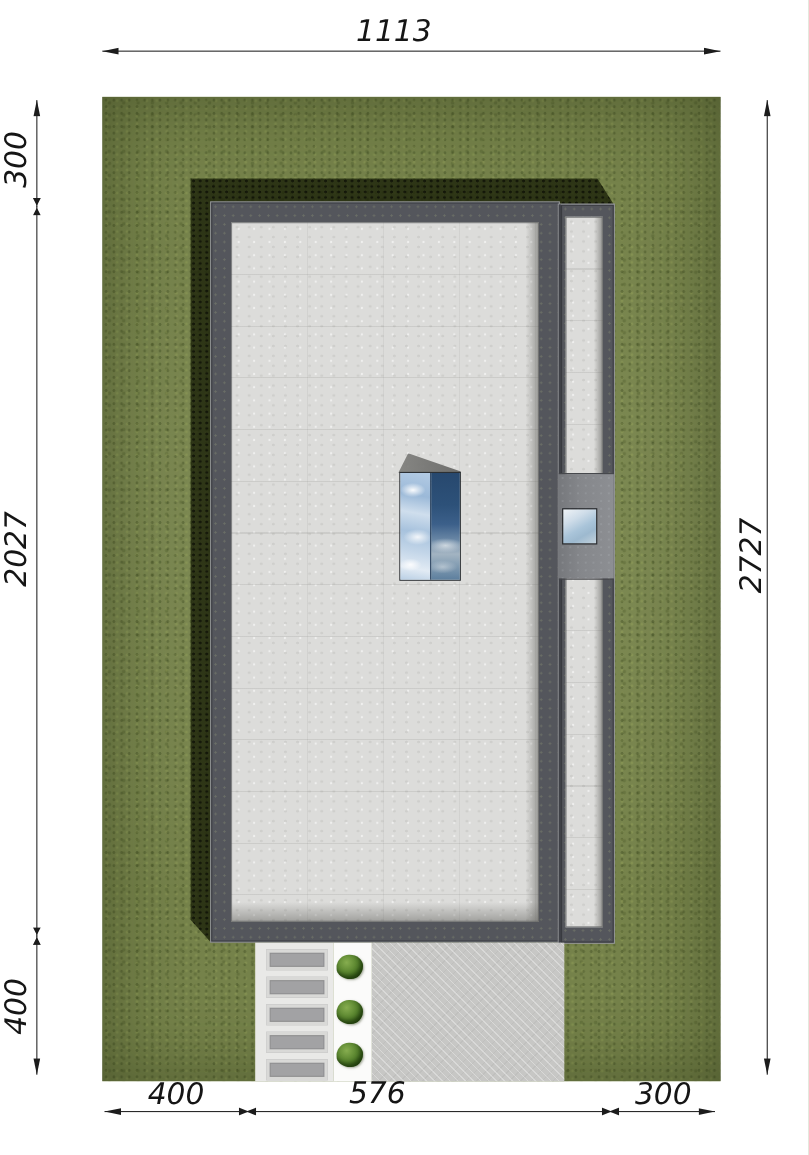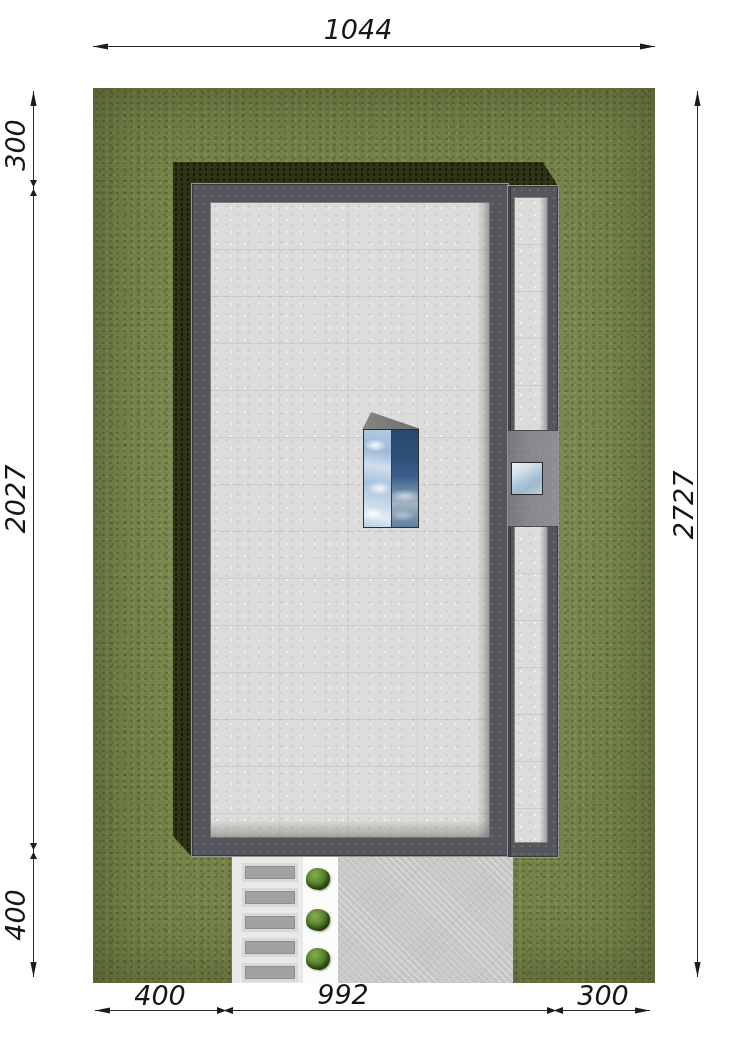--- a/index.html
+++ b/index.html
@@ -167,21 +167,21 @@
   <div class="abs stone" style="top:938px;"></div>
   <div class="abs stone" style="top:963px;"></div>
   <div class="abs bush" style="left:306px;top:868px;"></div>
   <div class="abs bush" style="left:306px;top:909px;"></div>
   <div class="abs bush" style="left:306px;top:948px;"></div>
 
   <div>
     <div class="abs dim-line" style="left:93px;top:46px;width:562px;height:1px;"></div>
     <div class="abs harr left" style="left:93px;top:43px;"></div>
     <div class="abs harr right" style="left:640px;top:43px;"></div>
-    <div class="dim-label" style="left:358px;top:29px;">1044</div>
+    <div class="dim-label" style="left:358px;top:29px;">1113</div>
   </div>
 
   <div>
     <div class="abs dim-line" style="left:33px;top:91px;width:1px;height:886px;"></div>
     <div class="abs varr up" style="left:30px;top:91px;"></div>
     <div class="abs varr down" style="left:30px;top:962px;"></div>
     <div class="abs bowtie-v" style="left:29px;top:180px;"></div>
     <div class="abs bowtie-v" style="left:29px;top:843px;"></div>
     <div class="dim-label vert" style="left:15px;top:145px;">300</div>
     <div class="dim-label vert" style="left:15px;top:499px;">2027</div>
@@ -195,17 +195,17 @@
     <div class="dim-label vert" style="left:683px;top:505px;">2727</div>
   </div>
 
   <div>
     <div class="abs dim-line" style="left:95px;top:1010px;width:555px;height:1px;"></div>
     <div class="abs harr left" style="left:95px;top:1007px;"></div>
     <div class="abs harr right" style="left:635px;top:1007px;"></div>
     <div class="abs bowtie-h" style="left:217px;top:1006px;"></div>
     <div class="abs bowtie-h" style="left:547px;top:1006px;"></div>
     <div class="dim-label" style="left:160px;top:995px;">400</div>
-    <div class="dim-label" style="left:343px;top:994px;">992</div>
+    <div class="dim-label" style="left:343px;top:994px;">576</div>
     <div class="dim-label" style="left:603px;top:995px;">300</div>
   </div>
 
 </div>
 
 </body></html>

